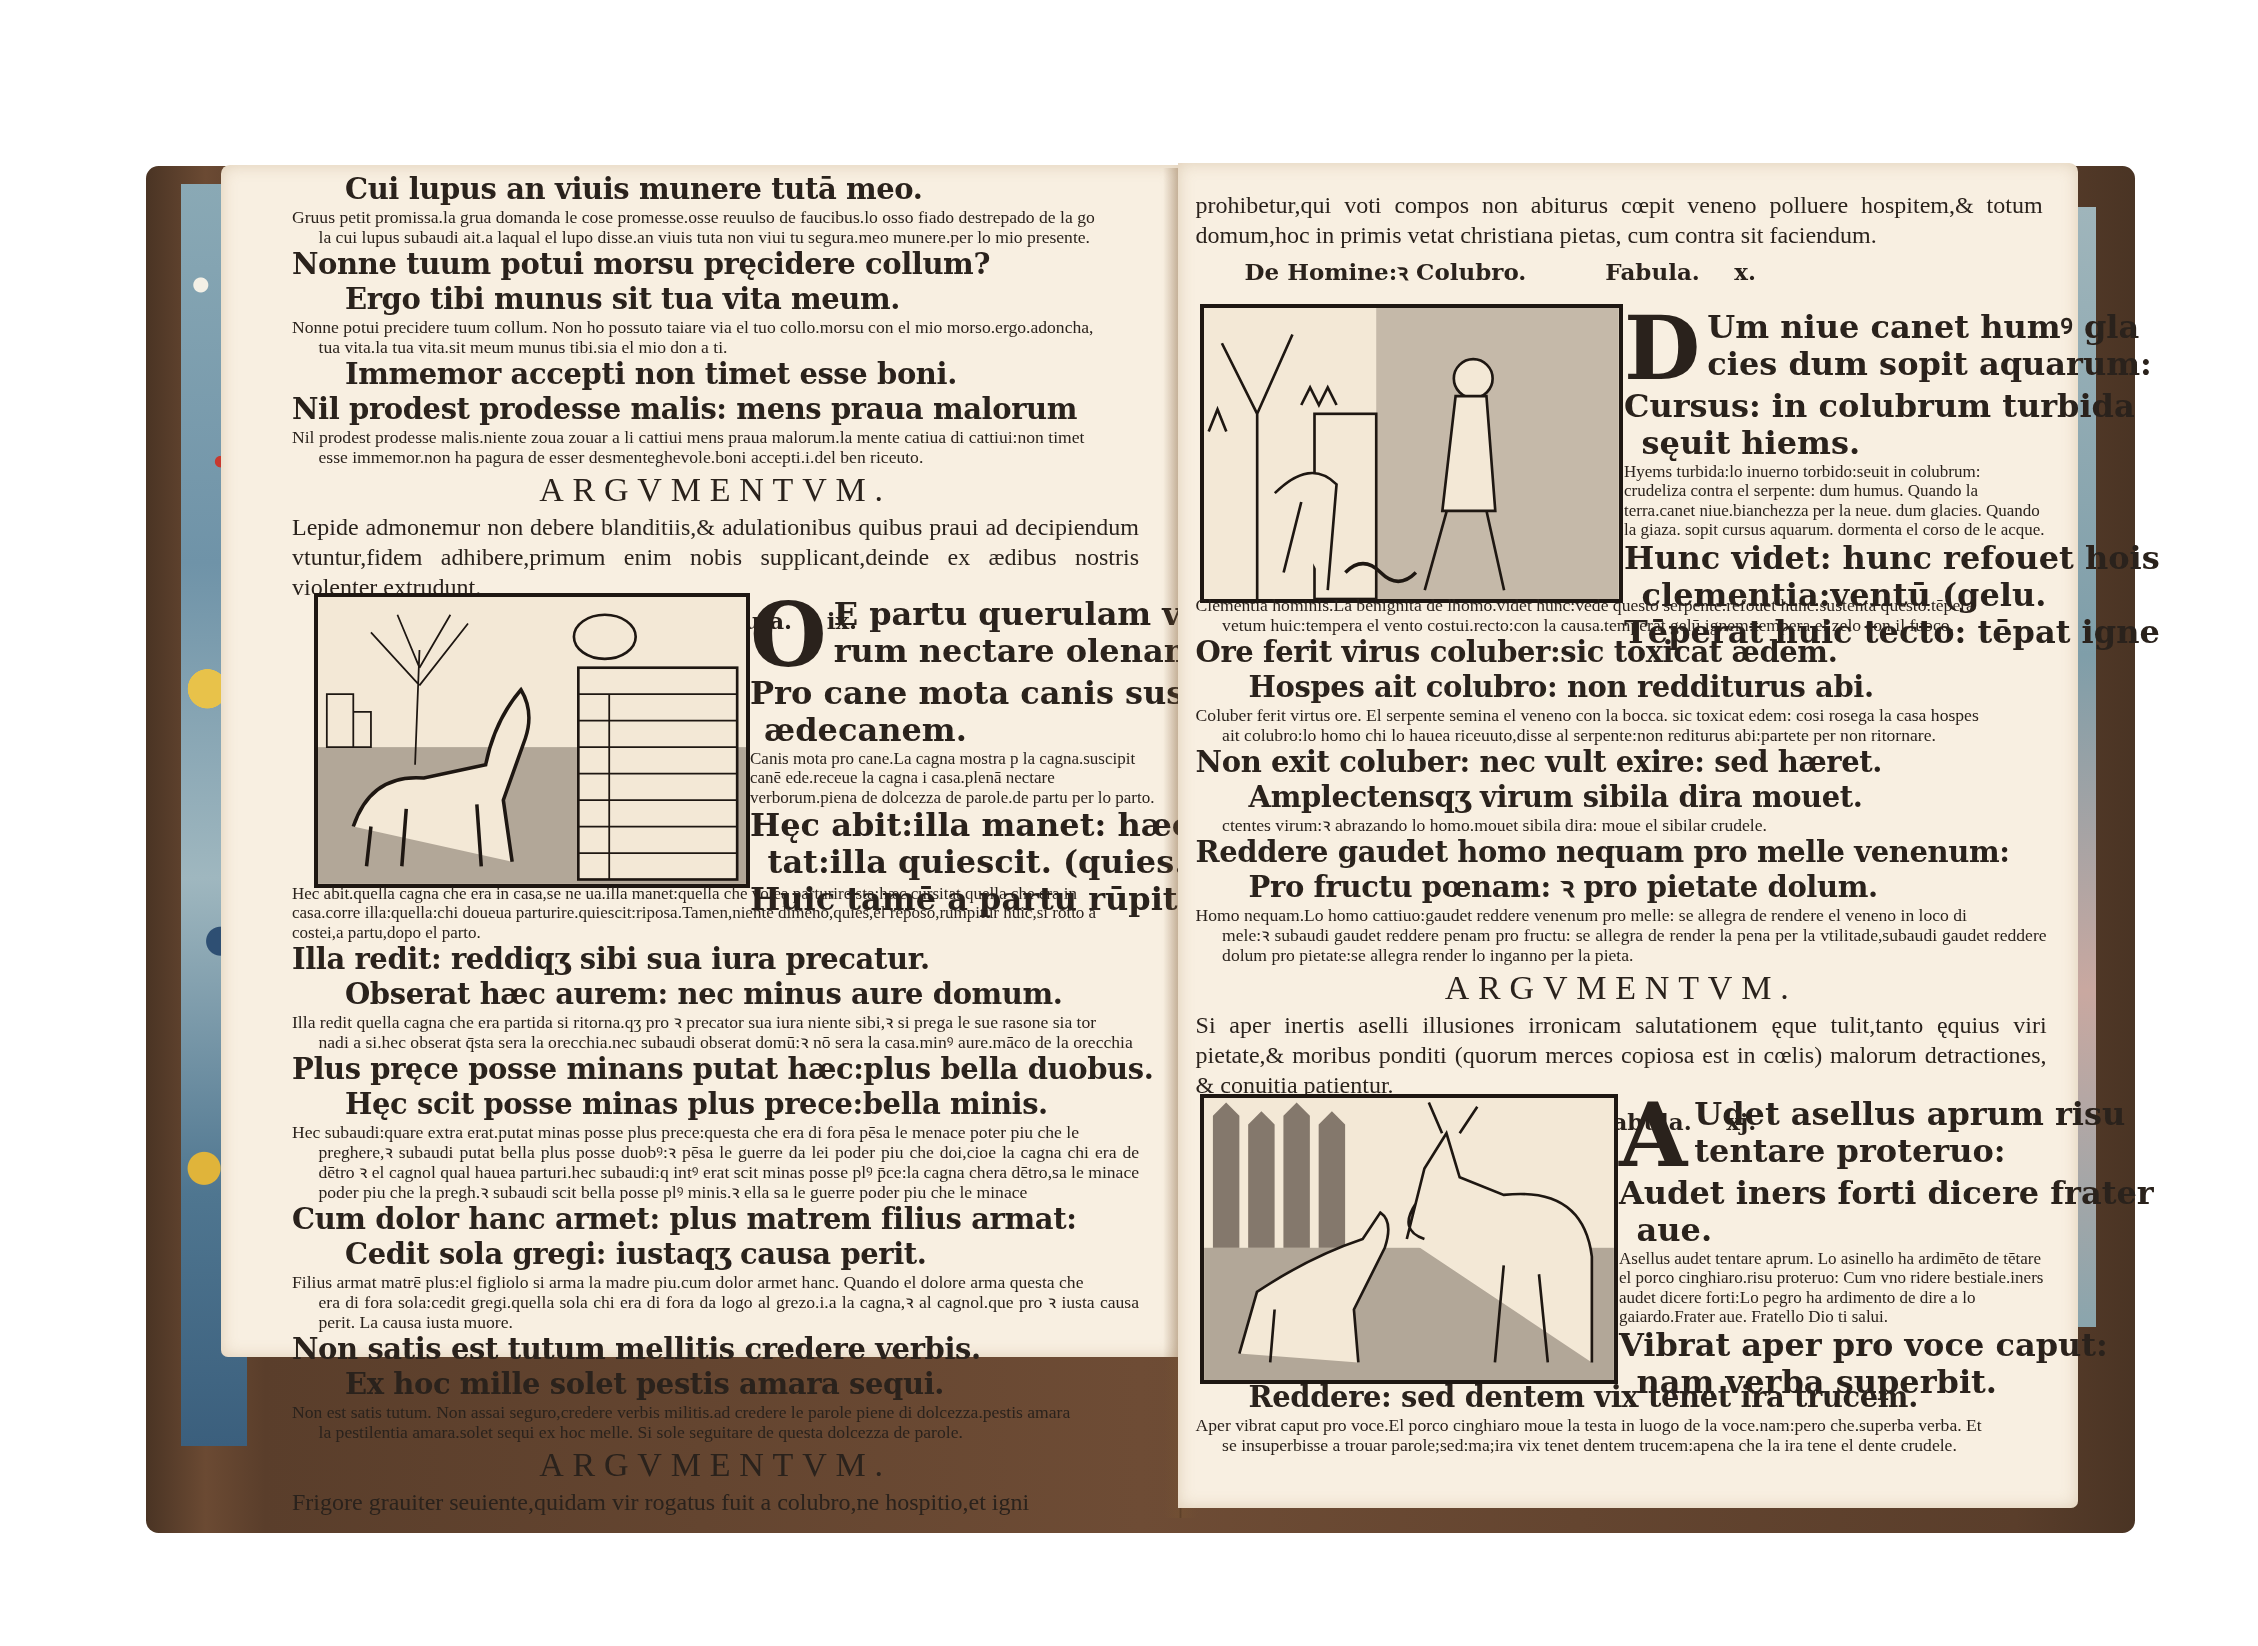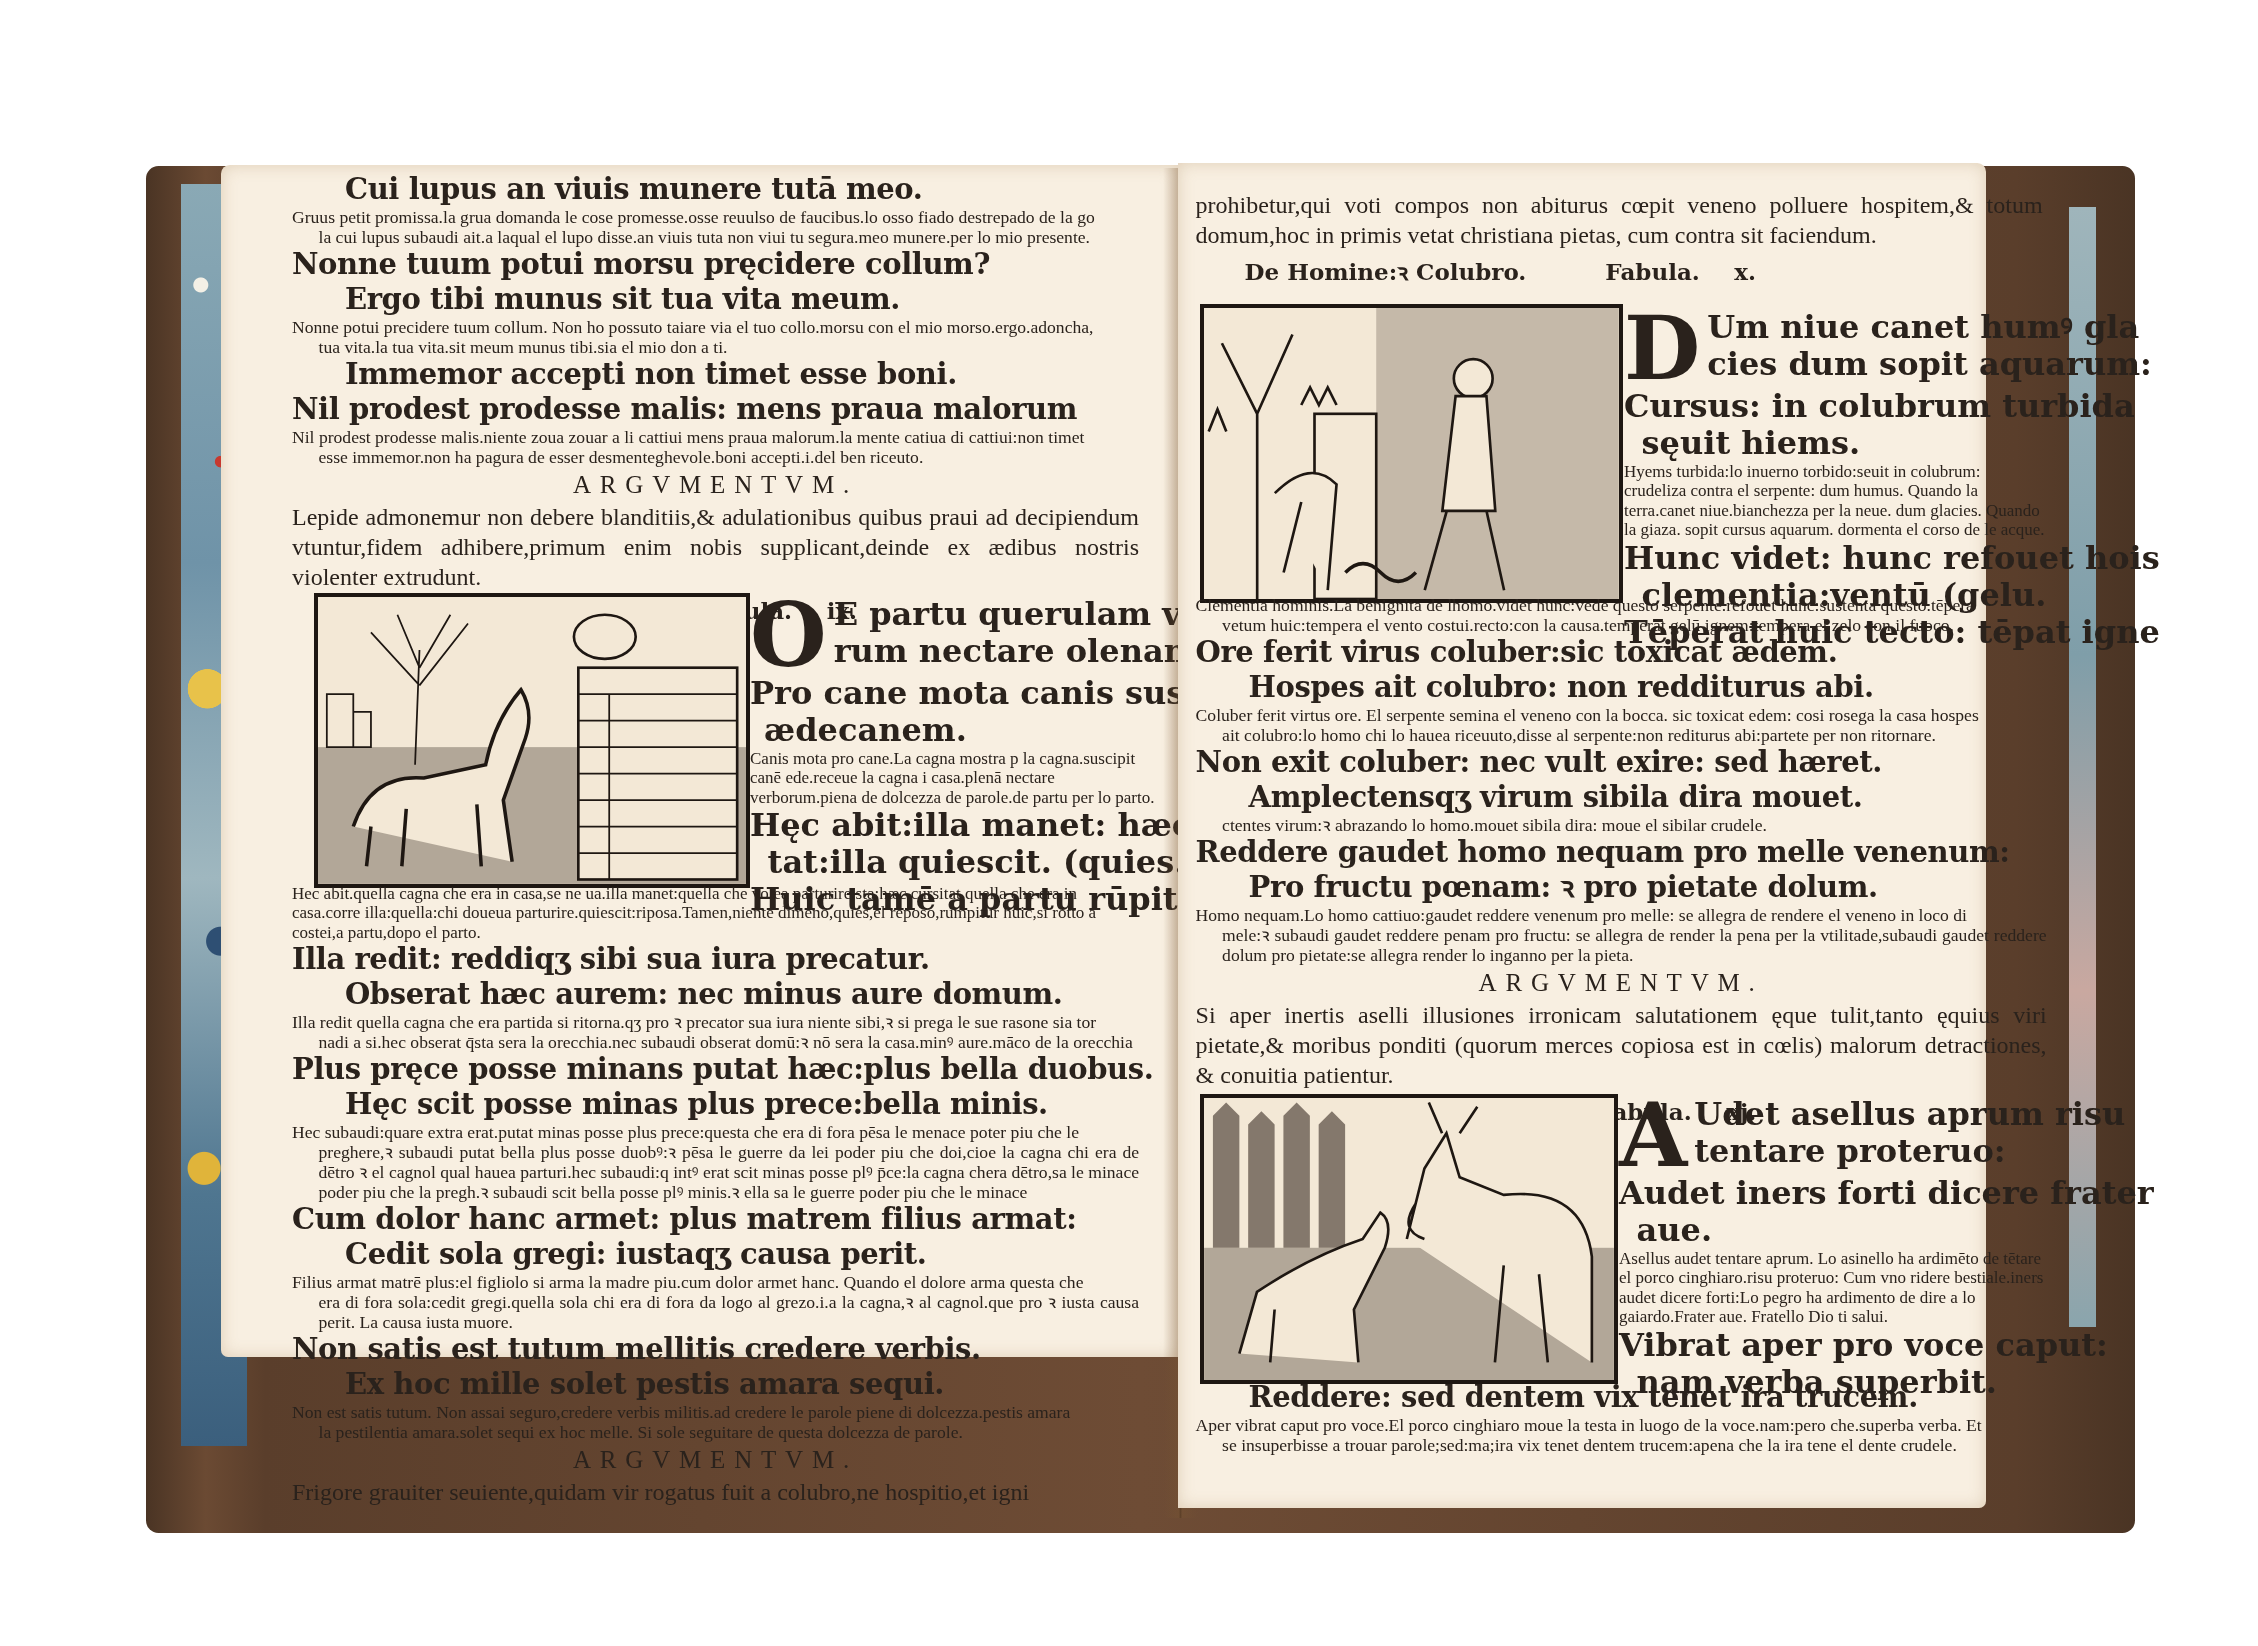--- a/index.html
+++ b/index.html
@@ -23,31 +23,31 @@
       linear-gradient(180deg,#8aa9b5,#6f93a8 30%,#9fb7bf 55%,#4f7690 80%,#3b5f7d);
   }
   .marble-right {
     position:absolute; left:2069px; top:207px; width:26.5px; height:1120px;
     background:linear-gradient(180deg,#9fb5bb,#7f9ea9 40%,#c9a8a0 70%,#8aa5ad);
   }
   .page {
     position:absolute; background:#f8efe1; box-shadow: inset 0 0 16px rgba(150,110,60,.25);
   }
   .page.left { left:221px; top:165px; width:957px; height:1192px; border-radius:8.8px 0 0 7px; }
-  .page.right { left:1178px; top:163px; width:808px; height:1345px; border-radius:0 8.8px 7px 0; }
+  .page.right { left:1178px; top:163px; width:900px; height:1345px; border-radius:0 8.8px 7px 0; }
   .gutter {
     position:absolute; left:1163px; top:168px; width:35px; height:1350px;
     background:linear-gradient(90deg,rgba(0,0,0,0) 0%,rgba(120,85,50,.35) 45%,rgba(80,55,30,.5) 50%,rgba(120,85,50,.35) 55%,rgba(0,0,0,0) 100%);
   }
   .col { position:absolute; }
   .verse { font-family:"DejaVu Serif", serif; font-weight:bold; font-size:29px; line-height:35px; letter-spacing:-0.4px; white-space:nowrap; }
   .verse.indent { padding-left:53px; }
   .gloss { font-family:"Liberation Serif", serif; font-size:17.6px; line-height:20px; text-align:justify; }
   .gloss .cont { padding-left:26.5px; display:block; }
-  .argtitle { font-family:"Liberation Serif", serif; font-size:25px; letter-spacing:8.8px; text-align:center; margin:3.5px 0; }
+  .argtitle { font-family:"Liberation Serif", serif; font-size:34px; letter-spacing:8.8px; text-align:center; margin:3.5px 0; }
   .prose { font-family:"Liberation Serif", serif; font-size:24px; line-height:30px; text-align:justify; }
   .fabhead { font-family:"DejaVu Serif", serif; font-weight:bold; font-size:23px; white-space:nowrap; margin:5.3px 0 7px 0; }
   .fabhead .fab { display:inline-block; margin-left:71px; }
   .fabhead .num { display:inline-block; margin-left:26.5px; }
   .woodcut {
     position:absolute; border:4.4px solid #1e1712; background:#f3e8d6; overflow:hidden;
   }
   .woodcut svg { width:100%; height:100%; display:block; }
   .bigverse { font-family:"DejaVu Serif", serif; font-weight:bold; font-size:32px; line-height:37px; white-space:nowrap; }
   .dropcap { font-family:"DejaVu Serif", serif; font-weight:bold; font-size:88px; line-height:79px; float:left; margin-right:7px; }

